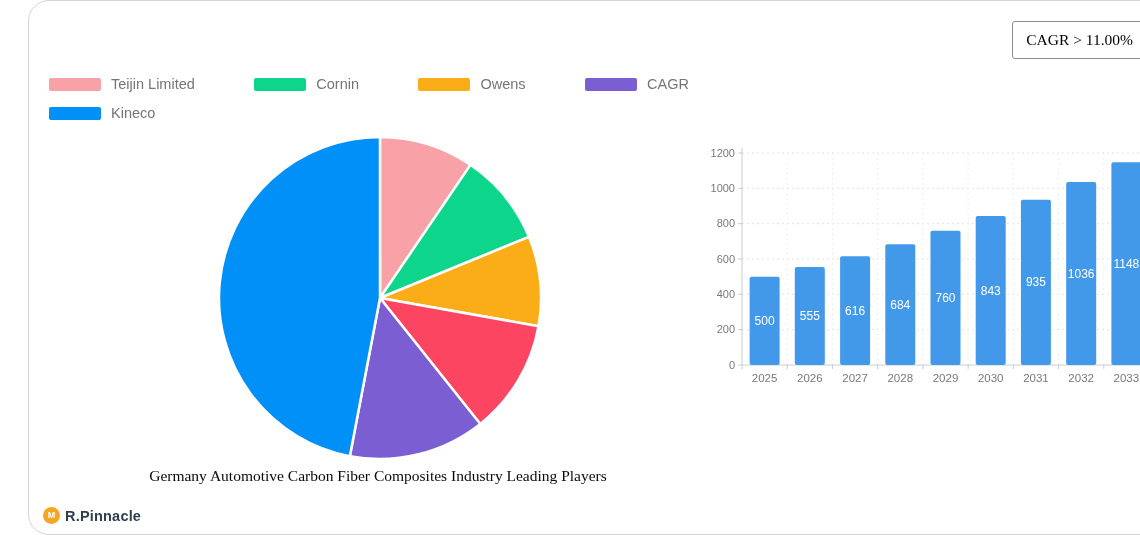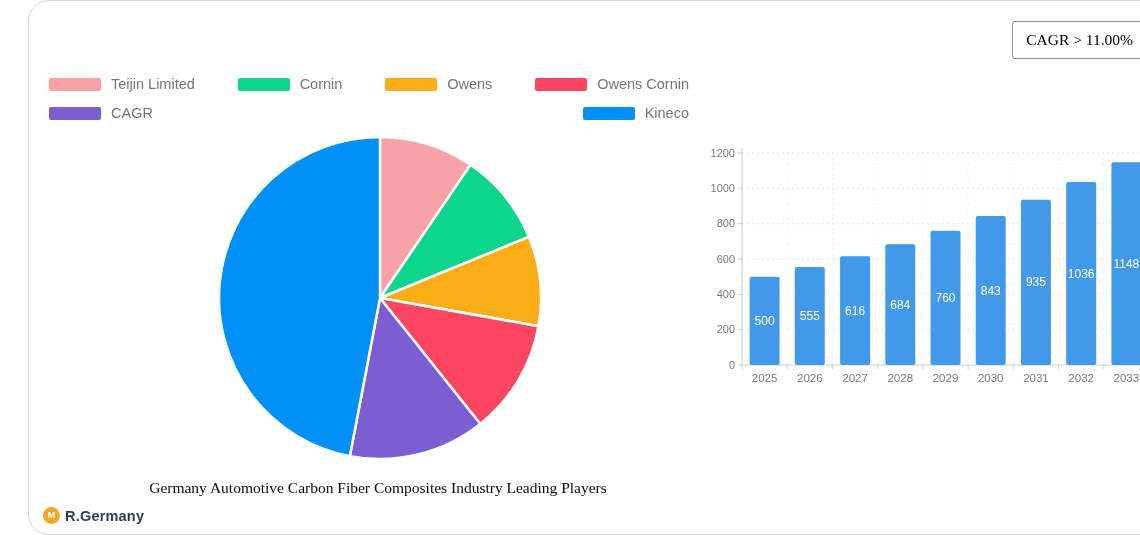--- a/index.html
+++ b/index.html
@@ -18,21 +18,21 @@
   .pie-legend {
     position:absolute; top:75px; left:20px; width:640px;
     display:flex; flex-wrap:wrap; justify-content:space-between;
     column-gap:26px; row-gap:13px;
   }
   .leg-item { display:flex; align-items:center; cursor:pointer; }
   .leg-swatch { width:52px; height:13px; border-radius:2px; margin-right:10px; }
   .leg-label { font-size:14.5px; color:#757575; line-height:16px; }
   .pie-wrap { position:absolute; left:186px; top:132px; width:330px; height:330px; }
   .pie-title {
-    position:absolute; top:478px; left:49px; width:600px; text-align:center;
+    position:absolute; top:466px; left:49px; width:600px; text-align:center;
     font-family:"Liberation Serif", serif; font-size:15.5px; color:#0a0a0a;
   }
   .bar-panel { position:absolute; left:680px; top:142px; width:460px; height:270px; }
   .bar-legend {
     margin-left:33px; width:407px; display:flex; justify-content:center;
     align-items:center; height:18px;
   }
   .bar-legend .swatch { width:34px; height:12px; border-radius:2px; margin-right:8px; }
   .bar-legend .lab { font-size:11.5px; color:#757575; white-space:nowrap; }
   .brand {
@@ -58,24 +58,20 @@
         <span class="leg-swatch" style="background: rgb(248, 161, 167);"></span>
         <span class="leg-label">Teijin Limited</span>
       </div>
       <div class="leg-item">
         <span class="leg-swatch" style="background: rgb(13, 214, 140);"></span>
         <span class="leg-label">Cornin</span>
       </div>
       <div class="leg-item">
         <span class="leg-swatch" style="background: rgb(251, 173, 23);"></span>
         <span class="leg-label">Owens</span>
-      </div>
-      <div class="leg-item">
-        <span class="leg-swatch" style="background: rgb(252, 69, 97);"></span>
-        <span class="leg-label">Owens Cornin</span>
       </div>
       <div class="leg-item">
         <span class="leg-swatch" style="background: rgb(123, 94, 210);"></span>
         <span class="leg-label">CAGR</span>
       </div>
       <div class="leg-item">
         <span class="leg-swatch" style="background: rgb(1, 144, 248);"></span>
         <span class="leg-label">Kineco</span>
       </div>
     </div>
@@ -161,16 +157,16 @@
         <text x="372.1666666666667" y="134.5" text-anchor="middle" font-size="12" fill="#ffffff">1036</text>
         <text x="372.1666666666667" y="239" text-anchor="middle" font-size="11.5" fill="#75797d">2032</text>
         <rect x="402.4" y="19.2" width="30" height="202.8" fill="#4299ea" rx="2"></rect>
         <text x="417.38888888888886" y="124.6" text-anchor="middle" font-size="12" fill="#ffffff">1148</text>
         <text x="417.38888888888886" y="239" text-anchor="middle" font-size="11.5" fill="#75797d">2033</text>
       </svg>
   </div>
 
   <div class="brand">
     <div class="brand-icon">M</div>
-    <span class="brand-name">R.Germany</span>
+    <span class="brand-name">R.Pinnacle</span>
   </div>
 
 </div>
 
 </body></html>

